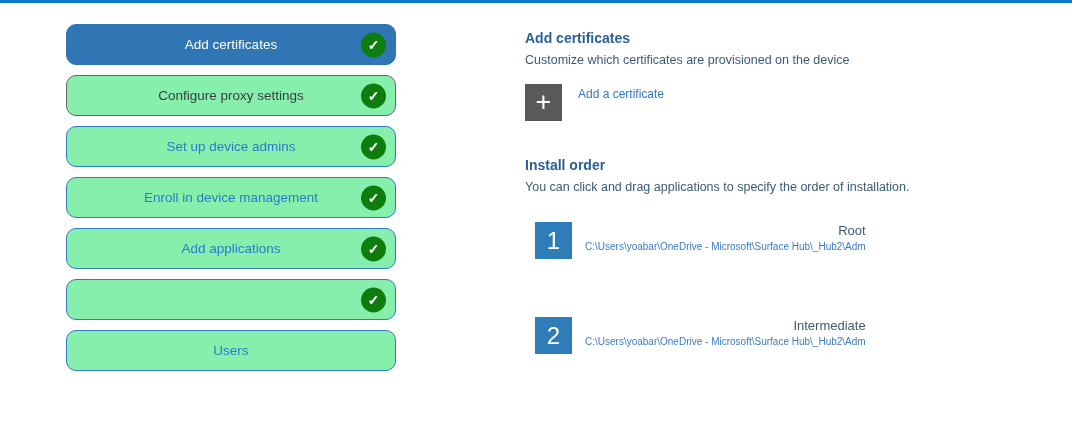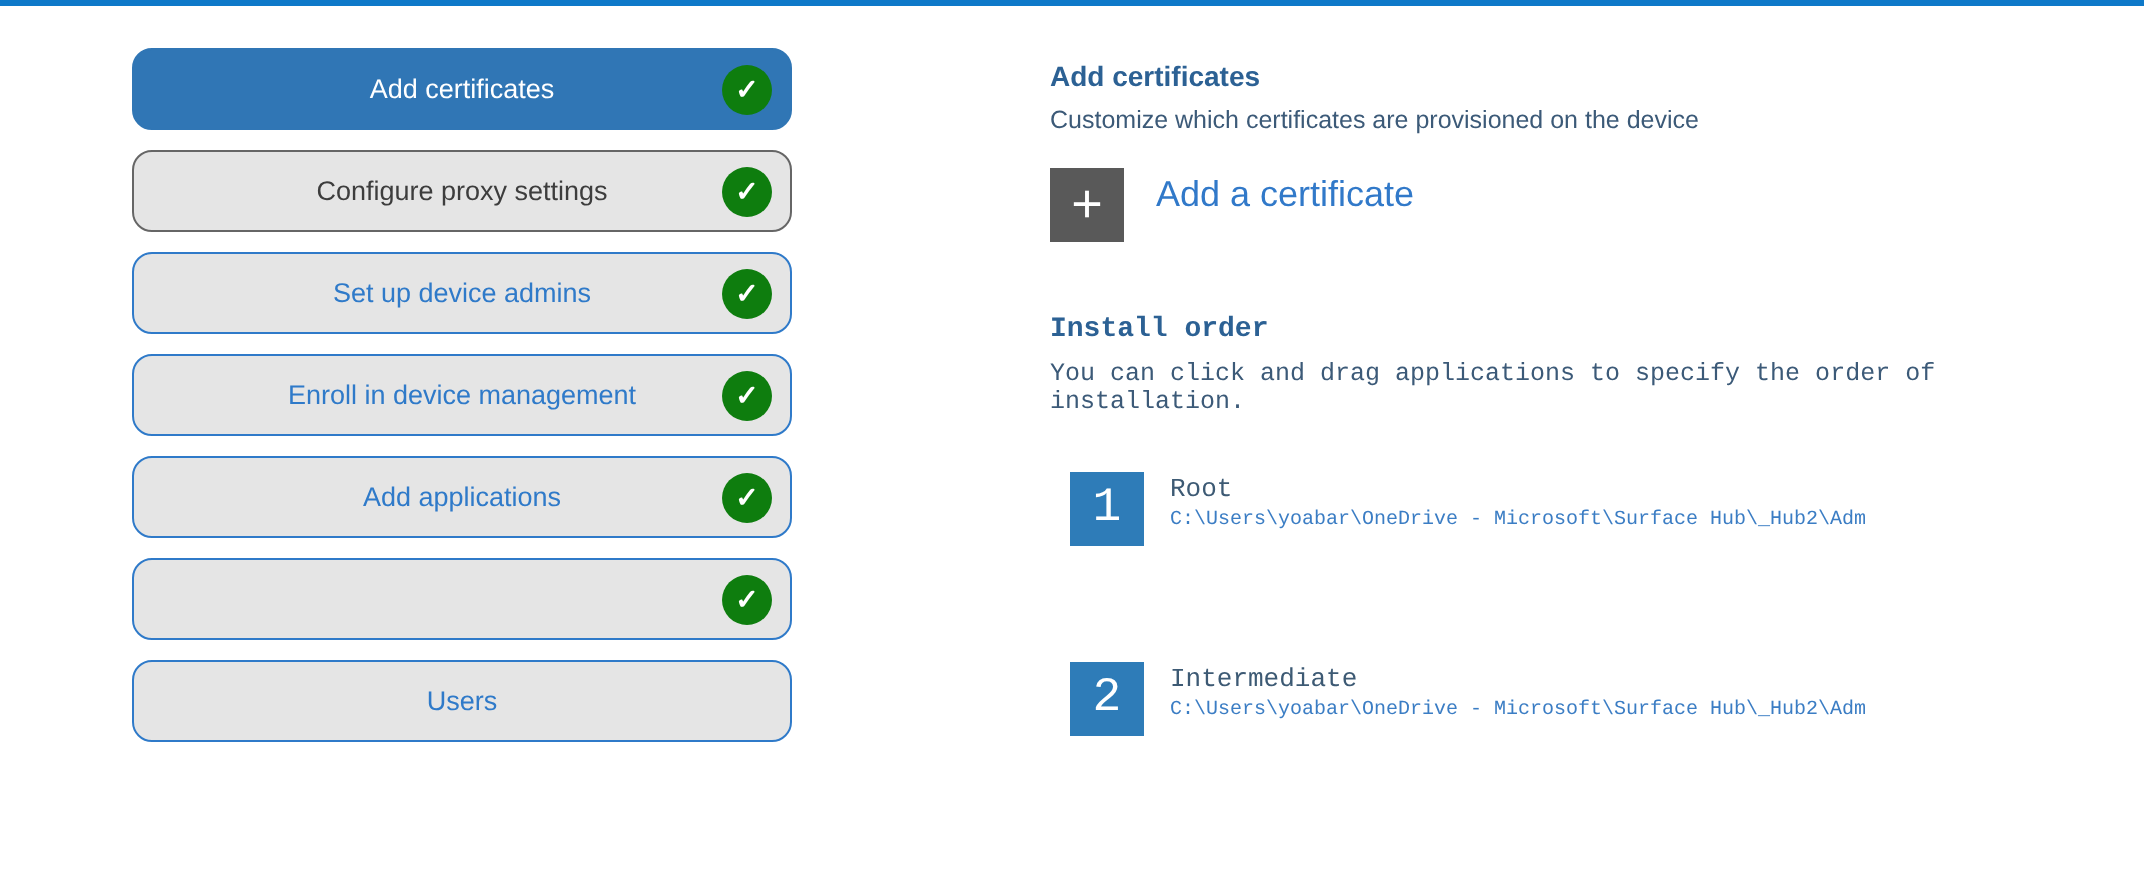--- a/index.html
+++ b/index.html
@@ -22,21 +22,21 @@
     color:#2b72b4; font-size:18px; font-weight:bold;
     margin:0 0 15px 0; letter-spacing:.2px;
   }
   .step-btn {
     position:relative;
     height:41px; width:330px;
     border-radius:10px;
     margin-bottom:10px;
     display:flex; align-items:center; justify-content:center;
     font-size:13.5px;
-    background:#e5e5e5;
+    background:#86efac;
     border:1px solid #2f7ac9;
     color:#2f7ac9;
     cursor:pointer;
   }
   .step-btn.active {
     background:#3076b5; border-color:#3076b5; color:#ffffff;
   }
   .step-btn.neutral {
     border-color:#666666; color:#3d3d3d;
   }
@@ -58,36 +58,36 @@
   }
   .add-cert-row { margin-top:17px; display:flex; align-items:flex-start; }
   .plus-btn {
     width:37px; height:37px; flex:0 0 37px;
     background:#595959; color:#ffffff;
     display:flex; align-items:center; justify-content:center;
     font-size:27px; line-height:1; font-weight:400;
     cursor:pointer; user-select:none;
   }
   .add-cert-label {
-    color:#3179c9; font-size:18px; margin:3px 0 0 16px;
+    color:#3179c9; font-size:12px; margin:3px 0 0 16px;
   }
-  .install-section { margin-top:36px;font-family:Liberation Mono, monospace; }
+  .install-section { margin-top:36px; }
   .order-list { margin-left:10px; }
   .order-item {
     display:flex; align-items:flex-start;
     margin-top:28px; cursor:grab;
   }
   .order-item + .order-item { margin-top:58px; }
   .num-box {
     width:37px; height:37px; flex:0 0 37px;
     background:#2e7cb8; color:#ffffff;
     display:flex; align-items:center; justify-content:center;
     font-size:24px; font-weight:300;
   }
-  .item-text { margin-left:13px; padding-top:1px; }
+  .item-text { margin-left:13px; padding-top:1px;text-align:right; }
   .item-name { color:#3d5a74; font-size:13px; }
   .item-path { color:#3b7dc4; font-size:10px; margin-top:3px; white-space:nowrap; }
 </style>
 </head>
 <body>
 
 <div class="top-bar"></div>
 
 <div class="steps-panel">
 

